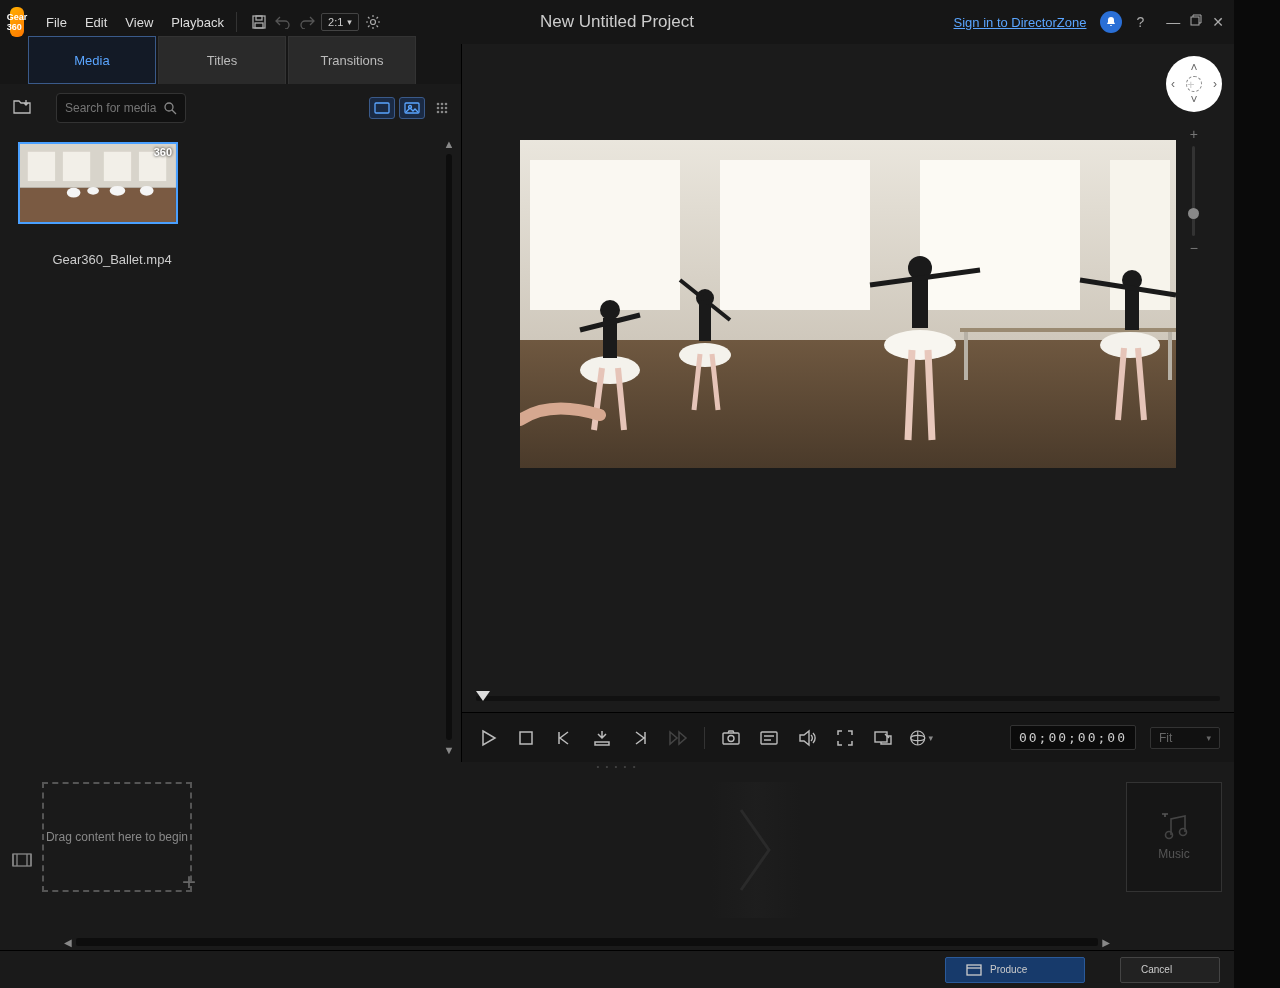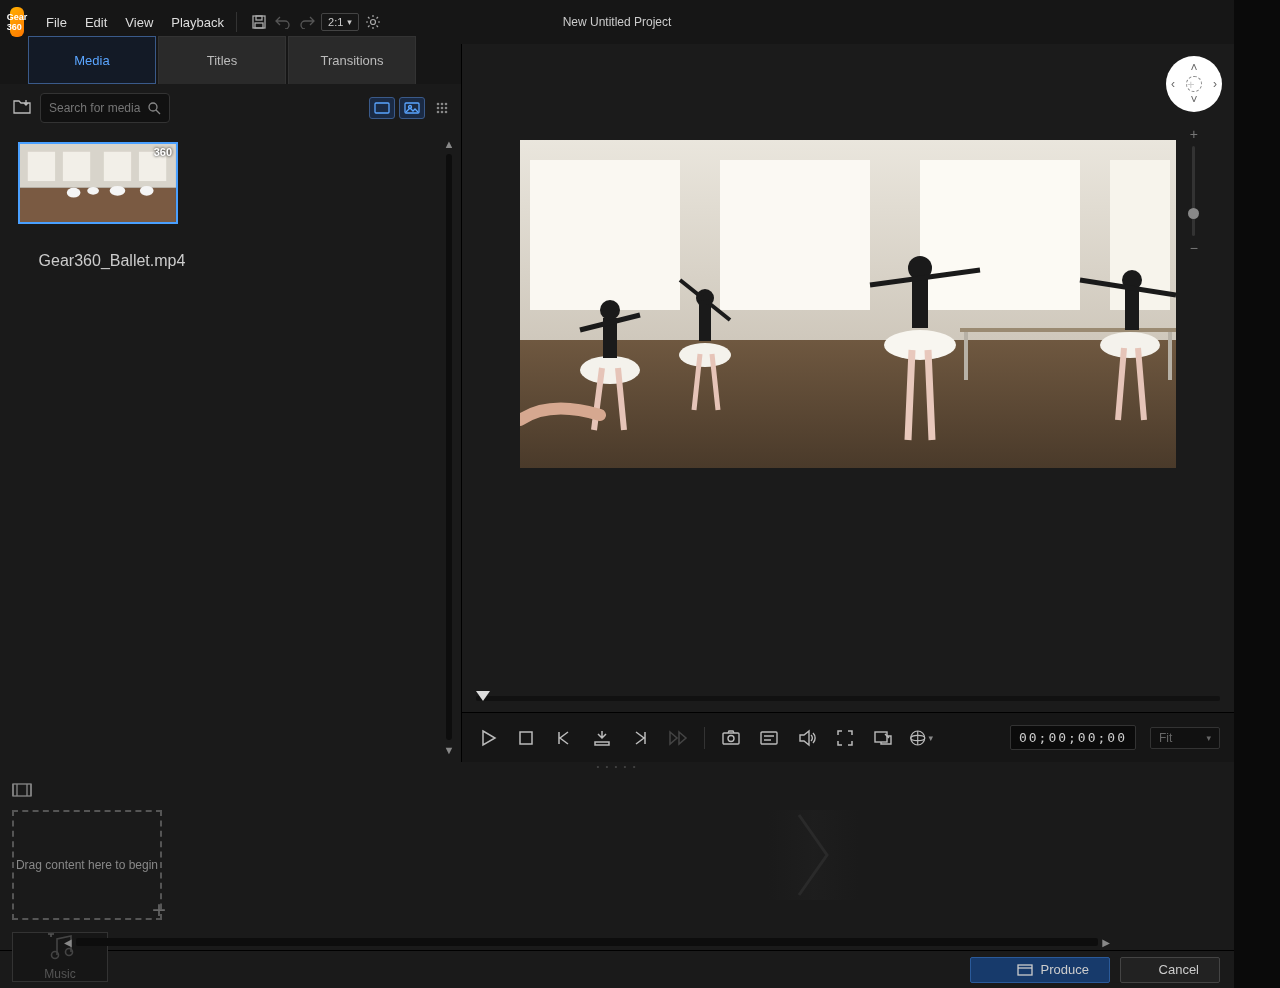--- a/index.html
+++ b/index.html
@@ -8,50 +8,50 @@
 
 
 .menubar { height: 44px; background: #161616; display: flex; align-items: center; padding: 0 10px; gap: 4px; }
 .logo { width: 14px; height: 30px; background: linear-gradient(135deg,#ffb000,#ff7800); border-radius: 6px; display:flex;align-items:center;justify-content:center;color:#fff;font-size:9px;font-weight:bold; }
 .menu-items { display: flex; gap: 18px; margin-left: 18px; }
 .menu-item { color: #ddd; cursor: pointer; font-size: 13px; }
 .toolbar-sep { width:1px; height:20px; background:#333; margin:0 8px; }
 .tool-icon { width:20px; height:20px; display:flex; align-items:center; justify-content:center; color:#aaa; cursor:pointer; }
 .tool-icon.disabled { color:#555; cursor:default; }
 .aspect-box { border:1px solid #444; padding:2px 6px; font-size:11px; color:#ccc; display:flex; align-items:center; gap:4px; cursor:pointer; border-radius:2px; }
-.title-center { position:absolute; left:50%; transform:translateX(-50%); color:#ccc; font-size:12px; }
+.title-center { position:absolute; left:50%; transform:translateX(-50%); color:#ccc; font-size:17px; }
 .right-tools { margin-left:auto; display:flex; align-items:center; gap:14px; }
 .signin { color:#5aa5ff; text-decoration: underline; cursor:pointer; }
 .bell { width:22px; height:22px; background:#2a6fd6; border-radius:50%; display:flex; align-items:center; justify-content:center; color:#fff; font-size:12px; }
 .win-controls { display:flex; gap:10px; margin-left:8px; }
 .win-btn { color:#aaa; cursor:pointer; font-size:14px; }
 
 
 .main { flex:1; display:flex; min-height:0; }
 
 
 .left-panel { width: 462px; background:#1a1a1a; display:flex; flex-direction:column; border-right:1px solid #000; }
 .tabs-row { height: 40px; display:flex; align-items:flex-end; padding-left:28px; gap:2px; background:#161616; }
 .tab { width:128px; height:48px; background:#2a2a2a; color:#bbb; display:flex; align-items:center; justify-content:center; cursor:pointer; border:1px solid #333; border-bottom:none; font-size:13px; }
 .tab.active { background:#131a26; color:#5aa5ff; border:1px solid #3a5a8a; }
-.media-controls { height:48px; display:flex; align-items:center; padding:0 12px; gap:6px; }
+.media-controls { height:48px; display:flex; align-items:center; padding:0 12px; gap:22px; }
 .import-icon { width:22px; height:22px; color:#bbb; cursor:pointer; }
 .search-box { flex:0 0 130px; height:30px; background:#111; border:1px solid #333; border-radius:4px; display:flex; align-items:center; padding:0 8px; gap:6px; }
 .search-box input { background:none; border:none; outline:none; color:#ccc; font-size:12px; width:100%; }
 .view-toggles { margin-left:auto; display:flex; gap:4px; align-items:center; }
 .view-toggle { width:26px; height:22px; border:1px solid #3a5a8a; display:flex; align-items:center; justify-content:center; border-radius:3px; cursor:pointer; }
 .view-toggle.active { background:#1a2a44; color:#5aa5ff; }
 .grip { color:#888; cursor:pointer; margin-left:6px; }
 
 .media-library { flex:1; padding:10px 18px; position:relative; overflow:hidden; }
 .thumb-item { width:188px; }
 .thumb { width:160px; height:82px; border:2px solid #4aa0ff; position:relative; overflow:hidden; cursor:pointer; }
 .thumb-bg { position:absolute; inset:0; }
 .badge360 { position:absolute; top:2px; right:4px; color:#fff; font-size:11px; font-weight:bold; text-shadow:0 0 3px #000;}
-.thumb-label { text-align:center; color:#ccc; font-size:16px; margin-top:28px; }
+.thumb-label { text-align:center; color:#ccc; font-size:13px; margin-top:28px; }
 .scroll-arrows { position:absolute; right:4px; top:6px; bottom:6px; width:16px; display:flex; flex-direction:column; justify-content:space-between; }
 .scroll-arrow { color:#888; font-size:11px; cursor:pointer; text-align:center; }
 .scroll-track { flex:1; width:6px; background:#0d0d0d; margin:4px auto; border-radius:3px; }
 
 
 .preview-panel { flex:1; background:#1b1b1b; display:flex; flex-direction:column; position:relative; }
 .preview-stage { flex:1; display:flex; align-items:center; justify-content:center; padding:12px; position:relative; }
 .preview-video { width:656px; height:328px; position:relative; overflow:hidden; margin-top:-120px;}
 .nav360 { position:absolute; top:12px; right:12px; width:56px; height:56px; background:#fff; border-radius:50%; display:flex; align-items:center; justify-content:center; cursor:pointer; }
 .nav360-inner { position:relative; width:100%; height:100%; }
@@ -76,35 +76,35 @@
 .pb-btn { color:#bbb; cursor:pointer; display:flex; align-items:center; justify-content:center; width:24px; height:24px; }
 .pb-btn.disabled { color:#444; cursor:default; }
 .pb-sep { width:1px; height:22px; background:#333; }
 .timecode { background:#0b0b0b; border:1px solid #333; padding:4px 8px; font-family:monospace; font-size:13px; color:#ccc; letter-spacing:2px; border-radius:2px;}
 .fit-dd { background:#111; border:1px solid #333; color:#666; padding:3px 8px; font-size:12px; display:flex; align-items:center; gap:16px; border-radius:2px; cursor:pointer; width:70px; justify-content:space-between;}
 
 
 .resize-dots-h { height:8px; background:#1a1a1a; text-align:center; color:#444; font-size:8px; letter-spacing:2px; cursor:ns-resize;}
 
 
-.timeline-area { height:180px; background:#1a1a1a; display:flex; padding:12px; gap:12px; position:relative;flex-direction:column; }
+.timeline-area { height:180px; background:#1a1a1a; display:flex; padding:12px; position:relative; }
 .tl-icon { width:30px; display:flex; align-items:center; color:#888; }
 .tl-strip { flex:1; position:relative; }
 .drop-zone { width:150px; height:110px; border:2px dashed #555; display:flex; align-items:center; justify-content:center; color:#888; font-size:12px; text-align:center; position:relative; cursor:pointer;}
 .drop-zone .plus { position:absolute; bottom:-6px; right:-6px; color:#666; font-size:24px;}
 .tl-chevron { position:absolute; top:0; bottom:20px; width:90px; background:linear-gradient(90deg,rgba(40,40,40,0) 0%, rgba(30,30,30,0.9) 50%, rgba(40,40,40,0) 100%); right:30%; display:flex; align-items:center; justify-content:center;}
 .music-box { width:96px; height:110px; border:1px solid #333; background:#161616; display:flex; flex-direction:column; align-items:center; justify-content:center; color:#555; cursor:pointer; gap:4px;}
 .music-label { font-size:12px; color:#555;}
 .hscroll { position:absolute; bottom:2px; left:60px; right:120px; height:12px; display:flex; align-items:center;}
 .hscroll-arrow { color:#888; cursor:pointer; font-size:10px; padding:0 4px;}
 .hscroll-track { flex:1; height:8px; background:#0d0d0d; border-radius:2px;}
 
 
 .footer { height:38px; background:#1a1a1a; display:flex; align-items:center; justify-content:flex-end; padding:0 14px; gap:10px; border-top:1px solid #000;}
-.btn { height:26px; padding:0 20px; background:#222; border:1px solid #444; color:#ccc; display:flex; align-items:center; justify-content:flex-end; gap:8px; cursor:pointer; border-radius:2px; font-size:13px;}
+.btn { height:26px; padding:0 20px; background:#222; border:1px solid #444; color:#ccc; display:flex; align-items:center; justify-content:flex-start; gap:8px; cursor:pointer; border-radius:2px; font-size:10px;margin-left:25px;}
 .btn.primary { background:#173a6b; border-color:#2a5a9a; width:140px;}
 .btn.secondary { width:100px; }
 
 svg { display:block; }
 </style>
 </head>
 <body>
 
 <div class="app">
 
@@ -140,20 +140,39 @@
     </div>
     <div class="tool-icon">
       <svg width="16" height="16" viewBox="0 0 16 16" fill="none" stroke="currentColor" stroke-width="1.2">
           <circle cx="8" cy="8" r="2.5"></circle>
           <path d="M8 1v2M8 13v2M1 8h2M13 8h2M3 3l1.5 1.5M11.5 11.5L13 13M13 3l-1.5 1.5M4.5 11.5L3 13"></path>
         </svg>
     </div>
 
     <div class="title-center">New Untitled Project</div>
 
+    <div class="right-tools">
+      <span class="signin">Sign in to DirectorZone</span>
+      <div class="bell">
+        <svg width="12" height="12" viewBox="0 0 12 12" fill="currentColor">
+            <path d="M6 1a3 3 0 0 0-3 3v2L2 8h8L9 6V4a3 3 0 0 0-3-3zM5 9a1 1 0 0 0 2 0"></path>
+          </svg>
+      </div>
+      <span class="win-btn">?</span>
+      <div class="win-controls">
+        <span class="win-btn">—</span>
+        <span class="win-btn">
+           <svg width="12" height="12" viewBox="0 0 12 12" fill="none" stroke="currentColor">
+              <rect x="1" y="3" width="8" height="8"></rect>
+              <path d="M3 3V1h8v8h-2"></path>
+            </svg>
+        </span>
+        <span class="win-btn">✕</span>
+      </div>
+    </div>
   </div>
 
   <div class="main">
 
     <div class="left-panel">
       <div class="tabs-row">
         <div class="tab active">Media</div>
         <div class="tab">Titles</div>
         <div class="tab">Transitions</div>
       </div>

